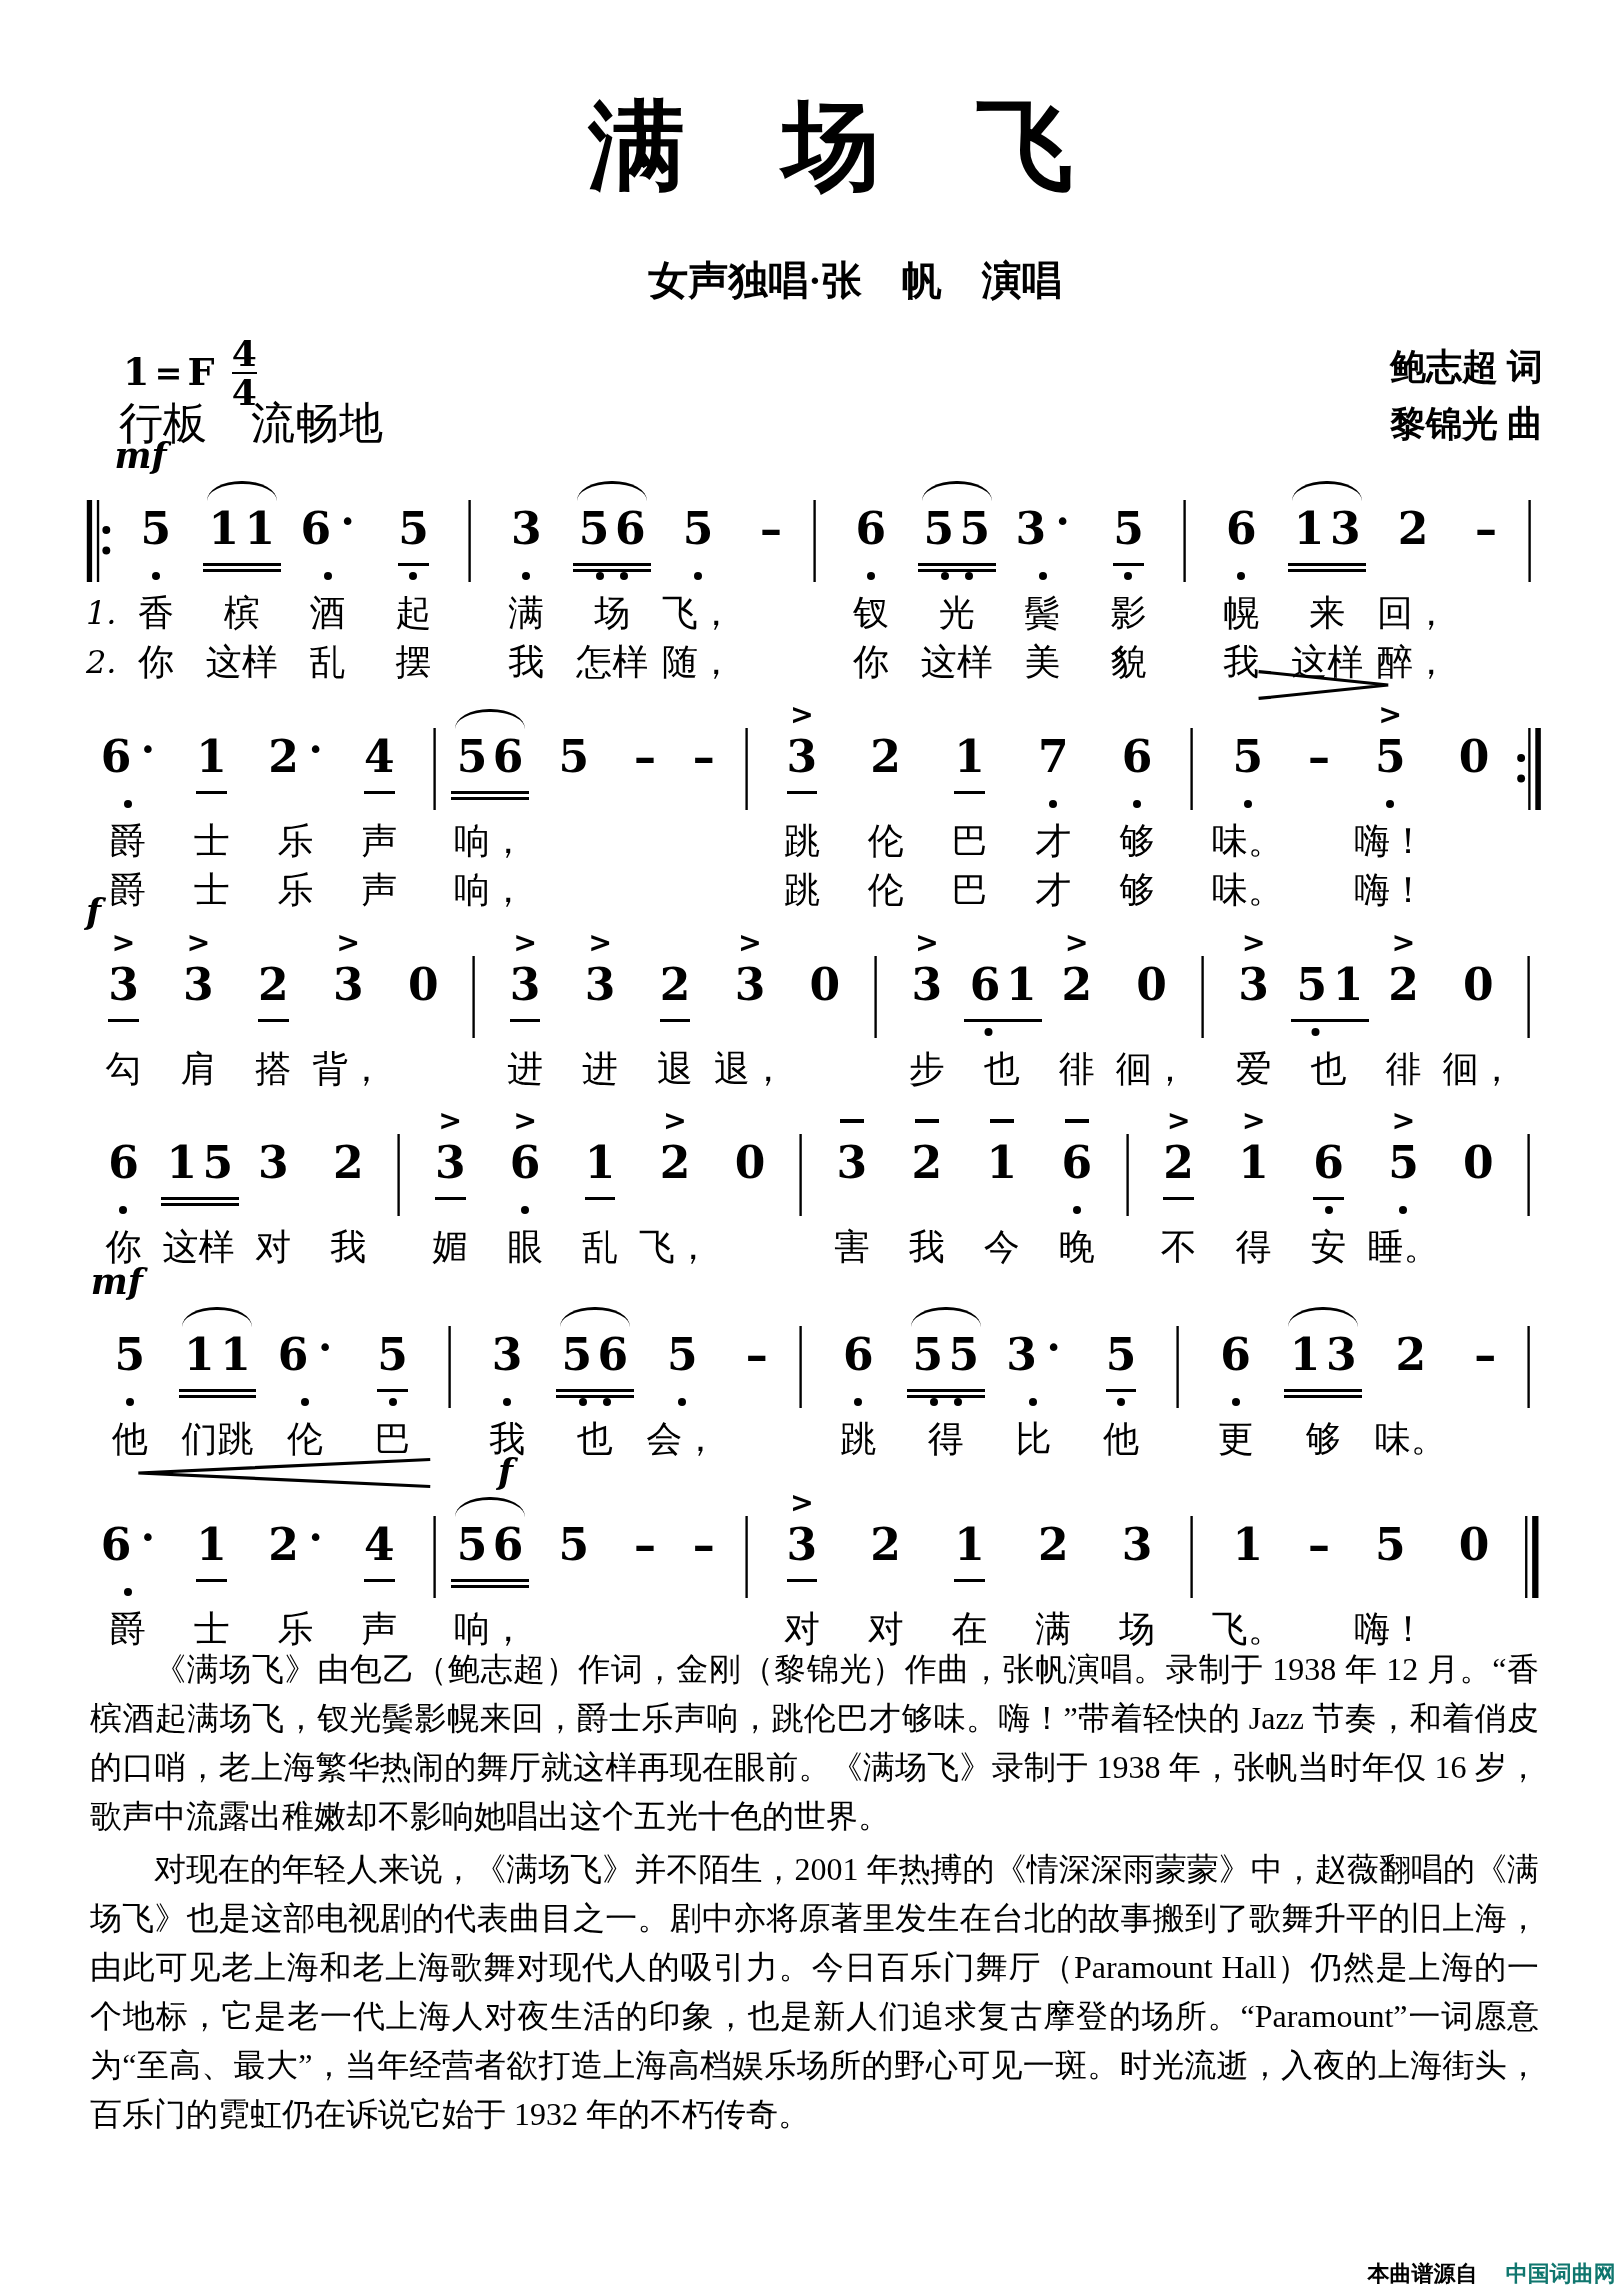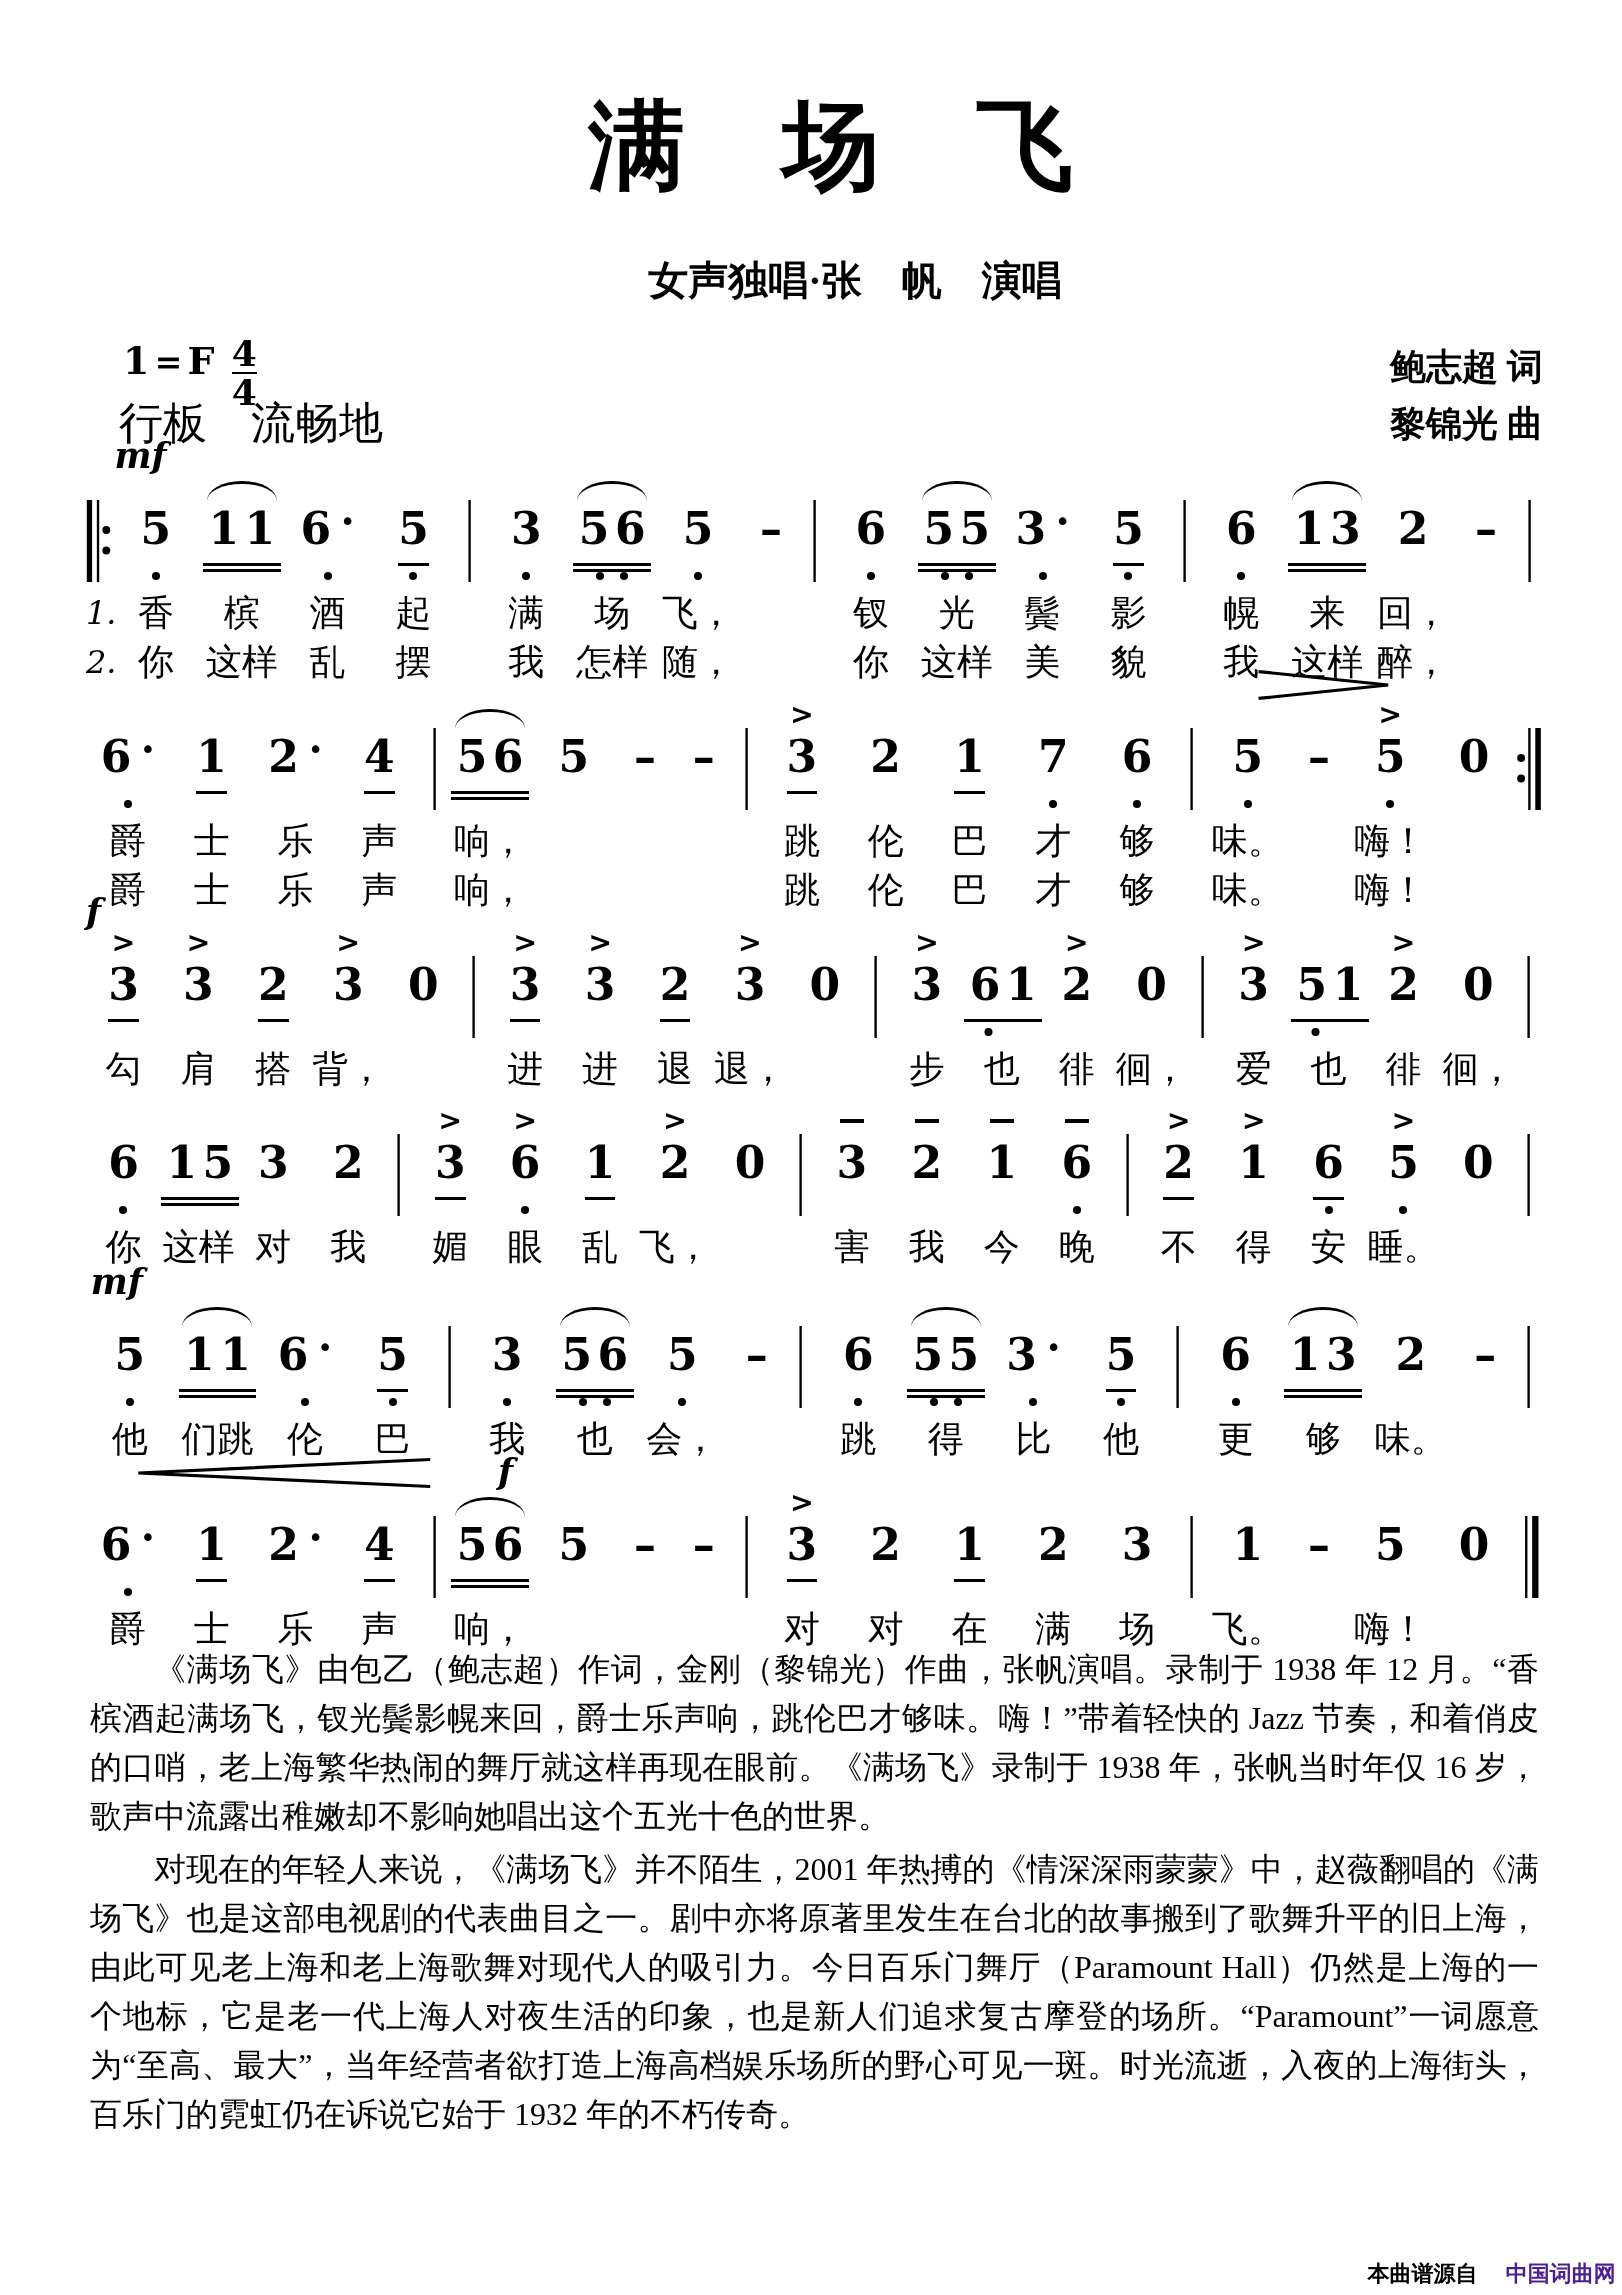--- a/index.html
+++ b/index.html
@@ -4,21 +4,21 @@
 <style>
   html,body{margin:0;padding:0;background:#fff;}
   .page{position:relative;width:1622px;height:2295px;background:#fff;color:#000;
         font-family:"Liberation Serif",serif;overflow:hidden;}
 
   .title{position:absolute;top:86px;left:0;width:100%;margin:0;text-align:center;
          font-family:"DejaVu Serif",serif;font-weight:bold;font-size:97px;line-height:119px;padding-left:20px;}
   .subtitle{position:absolute;top:253px;left:0;width:100%;text-align:center;
          font-weight:bold;font-size:40px;padding-left:44px;}
 
-  .keysig{position:absolute;top:336px;left:123px;display:flex;gap:17.4px;
+  .keysig{position:absolute;top:336px;left:123px;display:flex;align-items:center;gap:17.4px;
           font-size:38px;font-weight:bold;font-family:"DejaVu Serif",serif;}
   .meter{display:inline-flex;flex-direction:column;align-items:center;line-height:35px;
          font-size:36px;font-weight:bold;}
   .mline{width:25px;height:2.4px;background:#000;margin:0.8px 0;}
   .tempo{position:absolute;top:394px;left:119px;font-size:44px;font-weight:normal;}
   .credits{position:absolute;top:339px;right:79px;text-align:center;
            font-size:36px;font-weight:bold;line-height:57px;}
 
   .system{position:absolute;left:86px;width:1457px;}
   .sys1{top:479px}.sys2{top:707px}.sys3{top:935px}.sys4{top:1113px}.sys5{top:1305px}.sys6{top:1495px}
@@ -1054,16 +1054,16 @@
       </div>
     </div>
 
   <div class="prose">
       <p>《满场飞》由包乙（鲍志超）作词，金刚（黎锦光）作曲，张帆演唱。录制于 1938 年 12 月。“香槟酒起满场飞，钗光鬓影幌来回，爵士乐声响，跳伦巴才够味。嗨！”带着轻快的 Jazz 节奏，和着俏皮的口哨，老上海繁华热闹的舞厅就这样再现在眼前。《满场飞》录制于 1938 年，张帆当时年仅 16 岁，歌声中流露出稚嫩却不影响她唱出这个五光十色的世界。</p>
       <p>对现在的年轻人来说，《满场飞》并不陌生，2001 年热搏的《情深深雨蒙蒙》中，赵薇翻唱的《满场飞》也是这部电视剧的代表曲目之一。剧中亦将原著里发生在台北的故事搬到了歌舞升平的旧上海，由此可见老上海和老上海歌舞对现代人的吸引力。今日百乐门舞厅（Paramount Hall）仍然是上海的一个地标，它是老一代上海人对夜生活的印象，也是新人们追求复古摩登的场所。“Paramount”一词愿意为“至高、最大”，当年经营者欲打造上海高档娱乐场所的野心可见一斑。时光流逝，入夜的上海街头，百乐门的霓虹仍在诉说它始于 1932 年的不朽传奇。</p>
     </div>
 
   <div class="footer">
     <span>本曲谱源自</span>
-    <span class="src" style="color: #4c1d95;">中国词曲网</span>
+    <span class="src" style="color: #0f766e;">中国词曲网</span>
   </div>
 </div>
 
 
 </body></html>

